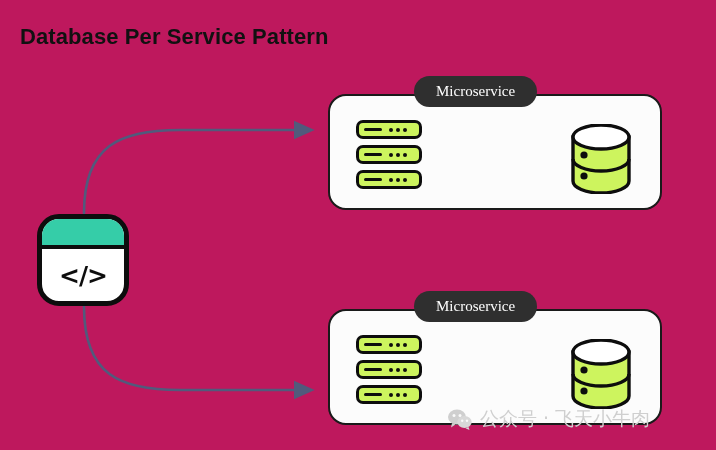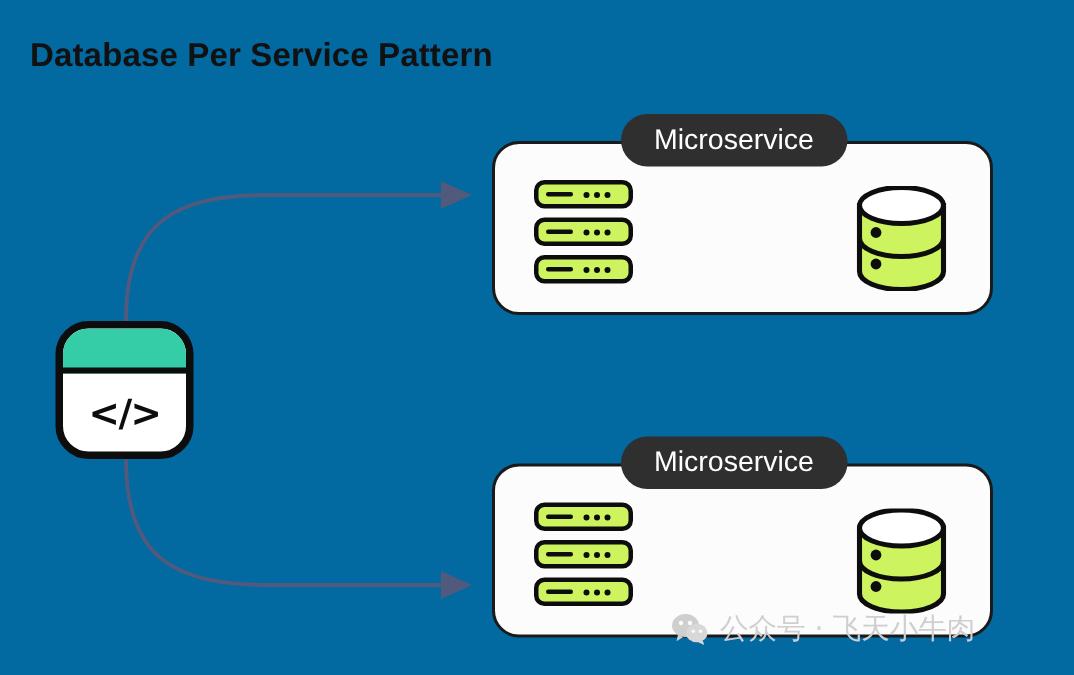--- a/index.html
+++ b/index.html
@@ -11,21 +11,21 @@
     height: 450px;
     background: #fafafa;
     font-family: "Liberation Sans", sans-serif;
     overflow: hidden;
     position: relative;
   }
   #canvas {
     position: relative;
     width: 716px;
     height: 450px;
-    background: #0369a1;
+    background: #be185d;
     text-align: center;
   }
   #title {
     position: absolute;
     left: 20px;
     top: 24px;
     font-size: 22px;
     font-weight: bold;
     color: #111111;
     letter-spacing: 0.1px;
@@ -80,24 +80,24 @@
   }
   #service-box-1 { left: 328px; top: 94px; }
   #service-box-2 { left: 328px; top: 309px; }
 
   .service-badge {
     position: absolute;
     background: #2f2f2f;
     color: #ffffff;
     border-radius: 22px;
     padding: 8px 22px;
-    font-size: 19px;
+    font-size: 15px;
     line-height: 1;
     white-space: nowrap;
-    font-family: Liberation Sans, sans-serif;
+    font-family: Liberation Serif, serif;
   }
   #badge-1 { left: 414px; top: 76px; }
   #badge-2 { left: 414px; top: 291px; }
 
   
   .server-rack {
     position: absolute;
     width: 66px;
     height: 70px;
   }

